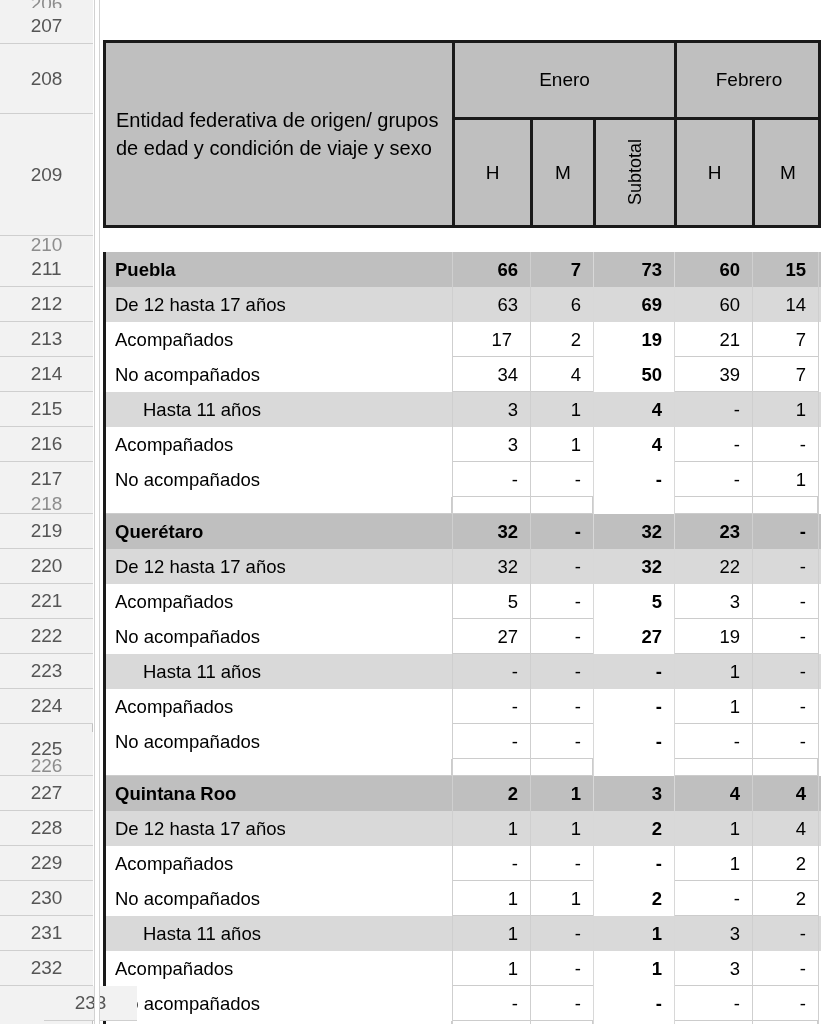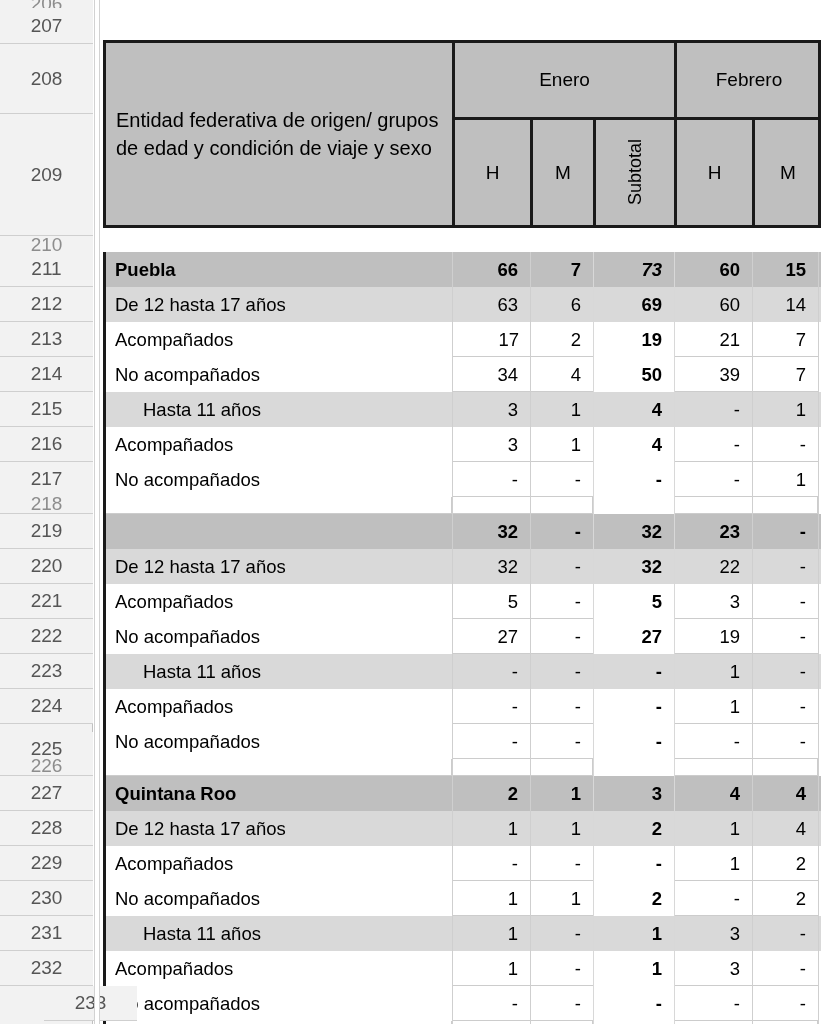--- a/index.html
+++ b/index.html
@@ -176,35 +176,35 @@
       <div class="hdr-sub nb" style="left:649px; width:66px;">
         <span>M</span>
       </div>
     </div>
 
     <div id="body-layer">
         <div class="drow entity" style="top: 252px;">
           <div class="lbl">Puebla</div>
           <div class="cell" style="left: 349px; width: 78px;">66</div>
           <div class="cell" style="left: 427px; width: 63px;">7</div>
-          <div class="cell bold" style="left: 490px; width: 81px; font-style: italic;">73</div>
+          <div class="cell bold" style="left: 490px; width: 81px;">73</div>
           <div class="cell" style="left: 571px; width: 78px;">60</div>
           <div class="cell" style="left: 649px; width: 66px;">15</div>
         </div>
         <div class="drow age" style="top: 287px;">
           <div class="lbl">De 12 hasta 17 años</div>
           <div class="cell" style="left: 349px; width: 78px;">63</div>
           <div class="cell" style="left: 427px; width: 63px;">6</div>
           <div class="cell bold" style="left: 490px; width: 81px;">69</div>
           <div class="cell" style="left: 571px; width: 78px;">60</div>
           <div class="cell" style="left: 649px; width: 66px;">14</div>
         </div>
         <div class="drow plain" style="top: 322px;">
           <div class="lbl">Acompañados</div>
-          <div class="cell" style="left: 350px; width: 78px;">17</div>
+          <div class="cell" style="left: 343px; width: 78px;">17</div>
           <div class="cell" style="left: 427px; width: 63px;">2</div>
           <div class="cell bold" style="left: 490px; width: 81px;">19</div>
           <div class="cell" style="left: 571px; width: 78px;">21</div>
           <div class="cell" style="left: 649px; width: 66px;">7</div>
         </div>
         <div class="sep" style="left: 351px; width: 141px; top: 356px;"></div>
         <div class="sep" style="left: 573px; width: 144px; top: 356px;"></div>
         <div class="drow plain" style="top: 357px;">
           <div class="lbl">No acompañados</div>
           <div class="cell" style="left: 349px; width: 78px;">34</div>
@@ -242,20 +242,21 @@
           <div class="cell" style="left: 649px; width: 66px;">1</div>
         </div>
         <div class="sep" style="left: 351px; width: 141px; top: 496px;"></div>
         <div class="sep" style="left: 573px; width: 144px; top: 496px;"></div>
         <div class="spacer-row" style="top: 497px; height: 17px;">
           <div class="seg" style="left: 0px; width: 349px;"></div>
           <div class="seg" style="left: 349px; width: 141px;"></div>
           <div class="seg" style="left: 571px; width: 144px;"></div>
         </div>
         <div class="drow entity" style="top: 514px;">
+          <div class="lbl">Querétaro</div>
           <div class="cell" style="left: 349px; width: 78px;">32</div>
           <div class="cell" style="left: 427px; width: 63px;">-</div>
           <div class="cell bold" style="left: 490px; width: 81px;">32</div>
           <div class="cell" style="left: 571px; width: 78px;">23</div>
           <div class="cell" style="left: 649px; width: 66px;">-</div>
         </div>
         <div class="drow age" style="top: 549px;">
           <div class="lbl">De 12 hasta 17 años</div>
           <div class="cell" style="left: 349px; width: 78px;">32</div>
           <div class="cell" style="left: 427px; width: 63px;">-</div>

